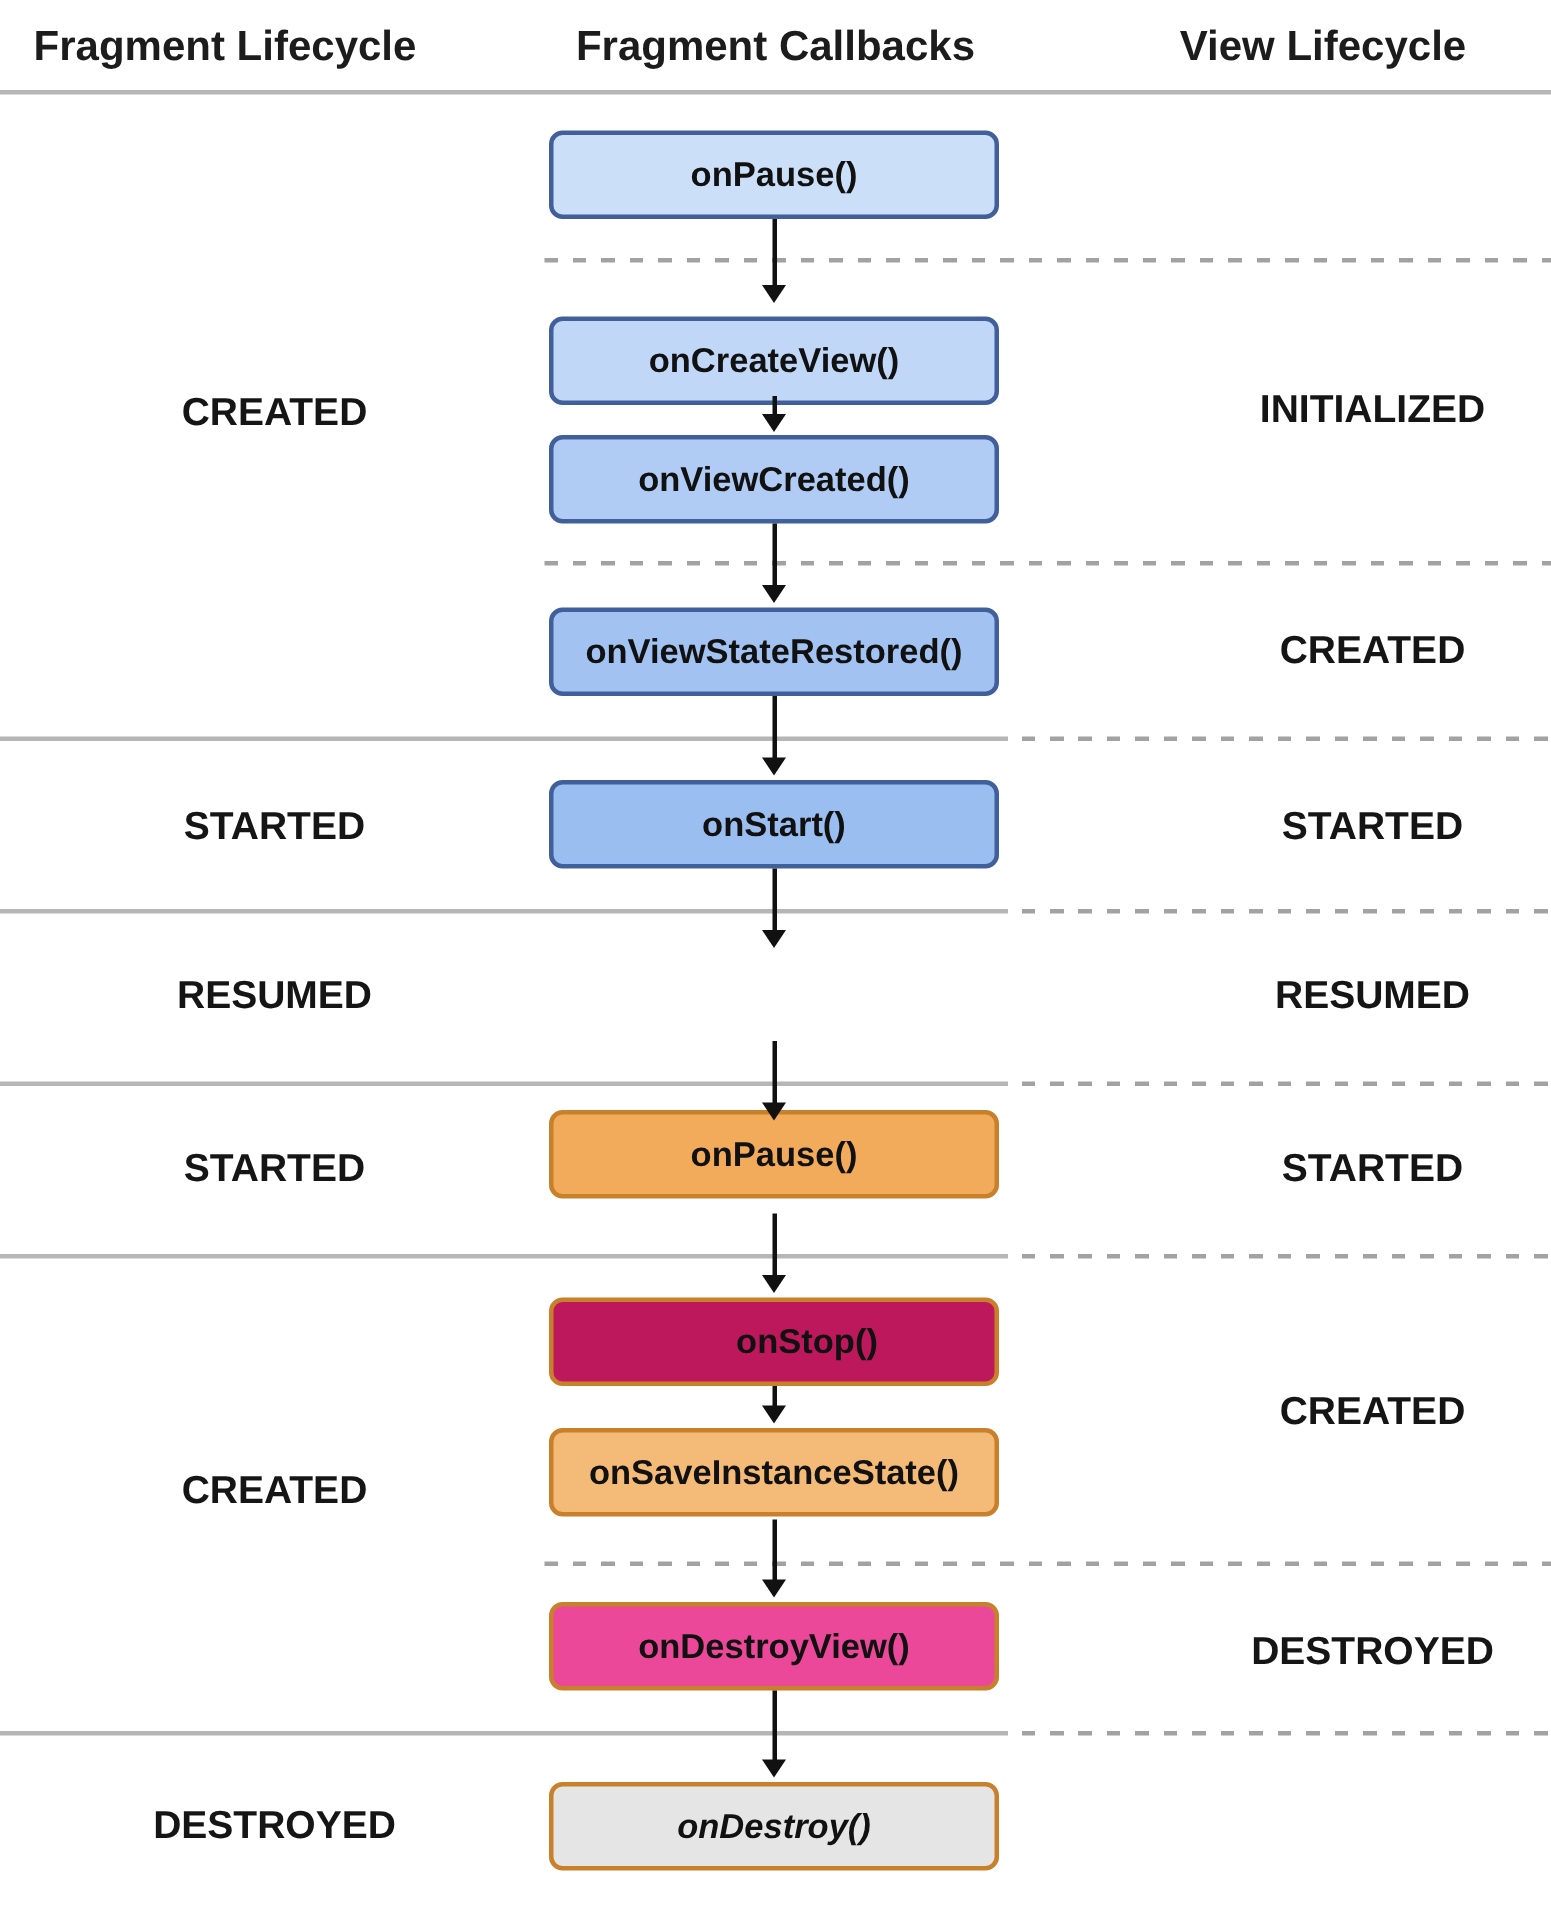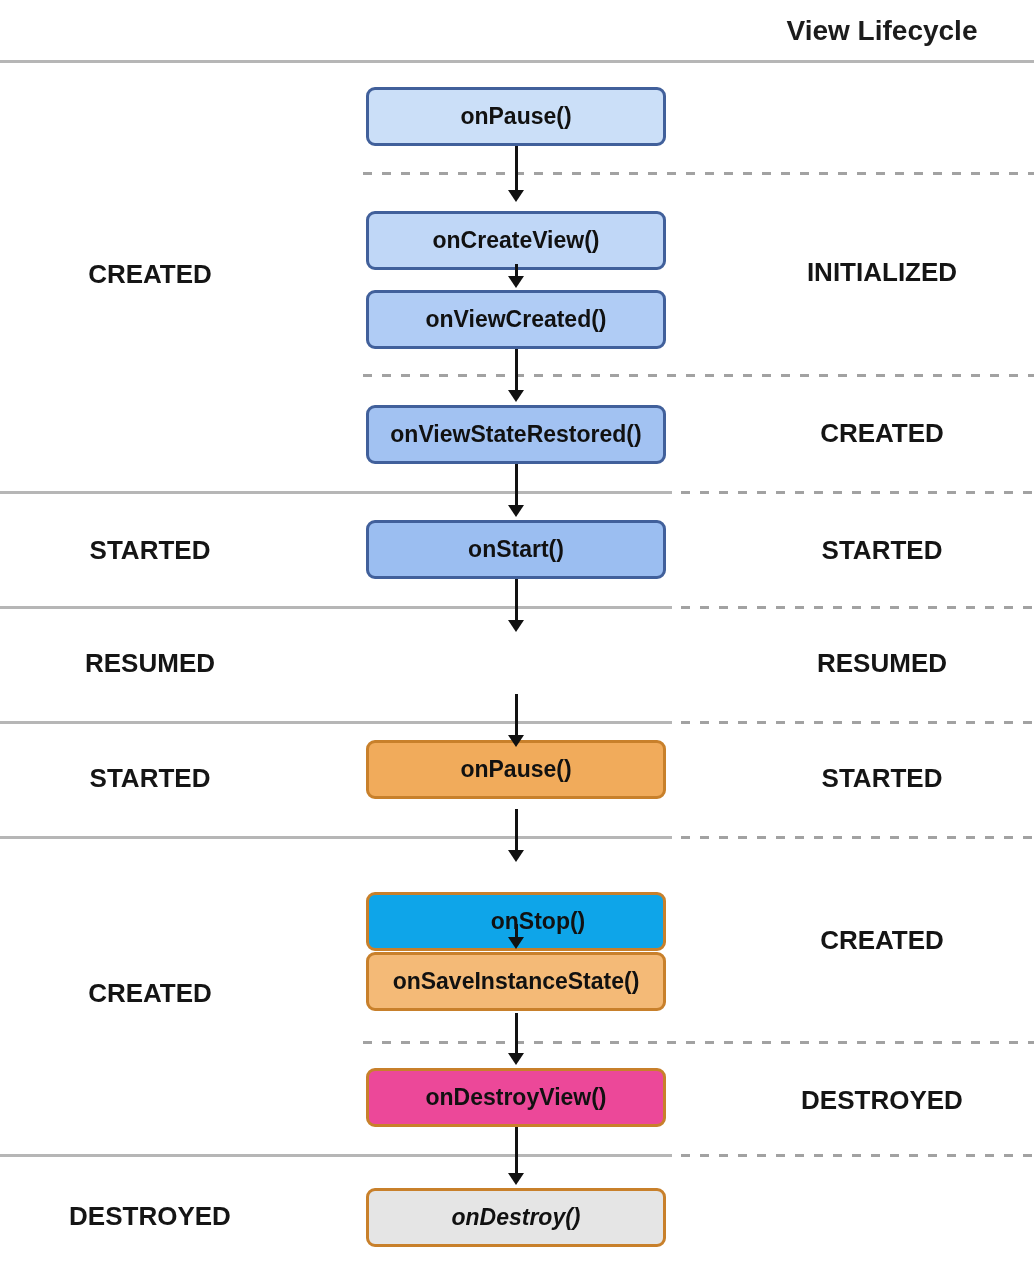--- a/index.html
+++ b/index.html
@@ -50,20 +50,21 @@
   
   .state-label {
     position: absolute;
     height: 28px;
     line-height: 28px;
     text-align: center;
     font-size: 26px;
     font-weight: bold;
     color: #151515;
     white-space: nowrap;
+    padding-left: 33px;
   }
   .state-label.lcol { left: 0;     width: 300px; }
   .state-label.rcol { left: 732px; width: 300px; }
 
   
   .cb-box {
     position: absolute;
     left: 366px;
     width: 300px;
     height: 59px;
@@ -96,20 +97,22 @@
     border-left: 8px solid transparent;
     border-right: 8px solid transparent;
     border-top: 12px solid #111111;
   }
 </style>
 </head>
 <body>
 
 <div class="diagram">
 
+  <div class="col-title left">Fragment Lifecycle</div>
+  <div class="col-title mid">Fragment Callbacks</div>
   <div class="col-title right">View Lifecycle</div>
 
   <div class="hline-solid full" style="top:60px"></div>
 
   <div class="hline-solid left-span" style="top:491px"></div>
   <div class="hline-solid left-span" style="top:606px"></div>
   <div class="hline-solid left-span" style="top:721px"></div>
   <div class="hline-solid left-span" style="top:836px"></div>
   <div class="hline-solid left-span" style="top:1154px"></div>
 
@@ -136,21 +139,21 @@
   <div class="state-label rcol" style="top:764px">STARTED</div>
   <div class="state-label rcol" style="top:926px">CREATED</div>
   <div class="state-label rcol" style="top:1086px">DESTROYED</div>
 
   <div class="cb-box" style="top: 87px; background-color: rgb(203, 223, 248); border-color: rgb(65, 96, 155);">onPause()</div>
   <div class="cb-box" style="top: 211px; background-color: rgb(192, 215, 247); border-color: rgb(65, 96, 155);">onCreateView()</div>
   <div class="cb-box" style="top: 290px; background-color: rgb(176, 204, 245); border-color: rgb(65, 96, 155);">onViewCreated()</div>
   <div class="cb-box" style="top: 405px; background-color: rgb(162, 194, 242); border-color: rgb(65, 96, 155);">onViewStateRestored()</div>
   <div class="cb-box" style="top: 520px; background-color: rgb(155, 190, 241); border-color: rgb(65, 96, 155);">onStart()</div>
   <div class="cb-box" style="top: 740px; background-color: rgb(241, 171, 91); border-color: rgb(200, 128, 43);">onPause()</div>
-  <div class="cb-box" style="top: 892px; background-color: #0ea5e9; border-color: rgb(200, 128, 43); padding-left: 44px;">onStop()</div>
+  <div class="cb-box" style="top: 865px; background-color: #be185d; border-color: rgb(200, 128, 43); padding-left: 44px;">onStop()</div>
   <div class="cb-box" style="top: 952px; background-color: rgb(244, 186, 119); border-color: rgb(200, 128, 43);">onSaveInstanceState()</div>
   <div class="cb-box" style="top: 1068px; background-color: #ec4899; border-color: rgb(200, 128, 43);">onDestroyView()</div>
   <div class="cb-box" style="top: 1188px; background-color: #e5e5e5; border-color: rgb(200, 128, 43); font-style: italic;">onDestroy()</div>
 
   <div class="arrow" style="top:146px;  height:45px"></div>
   <div class="arrow" style="top:264px;  height:13px"></div>
   <div class="arrow" style="top:349px;  height:42px"></div>
   <div class="arrow" style="top:464px;  height:42px"></div>
   <div class="arrow" style="top:579px;  height:42px"></div>
   <div class="arrow" style="top:694px;  height:42px"></div>

